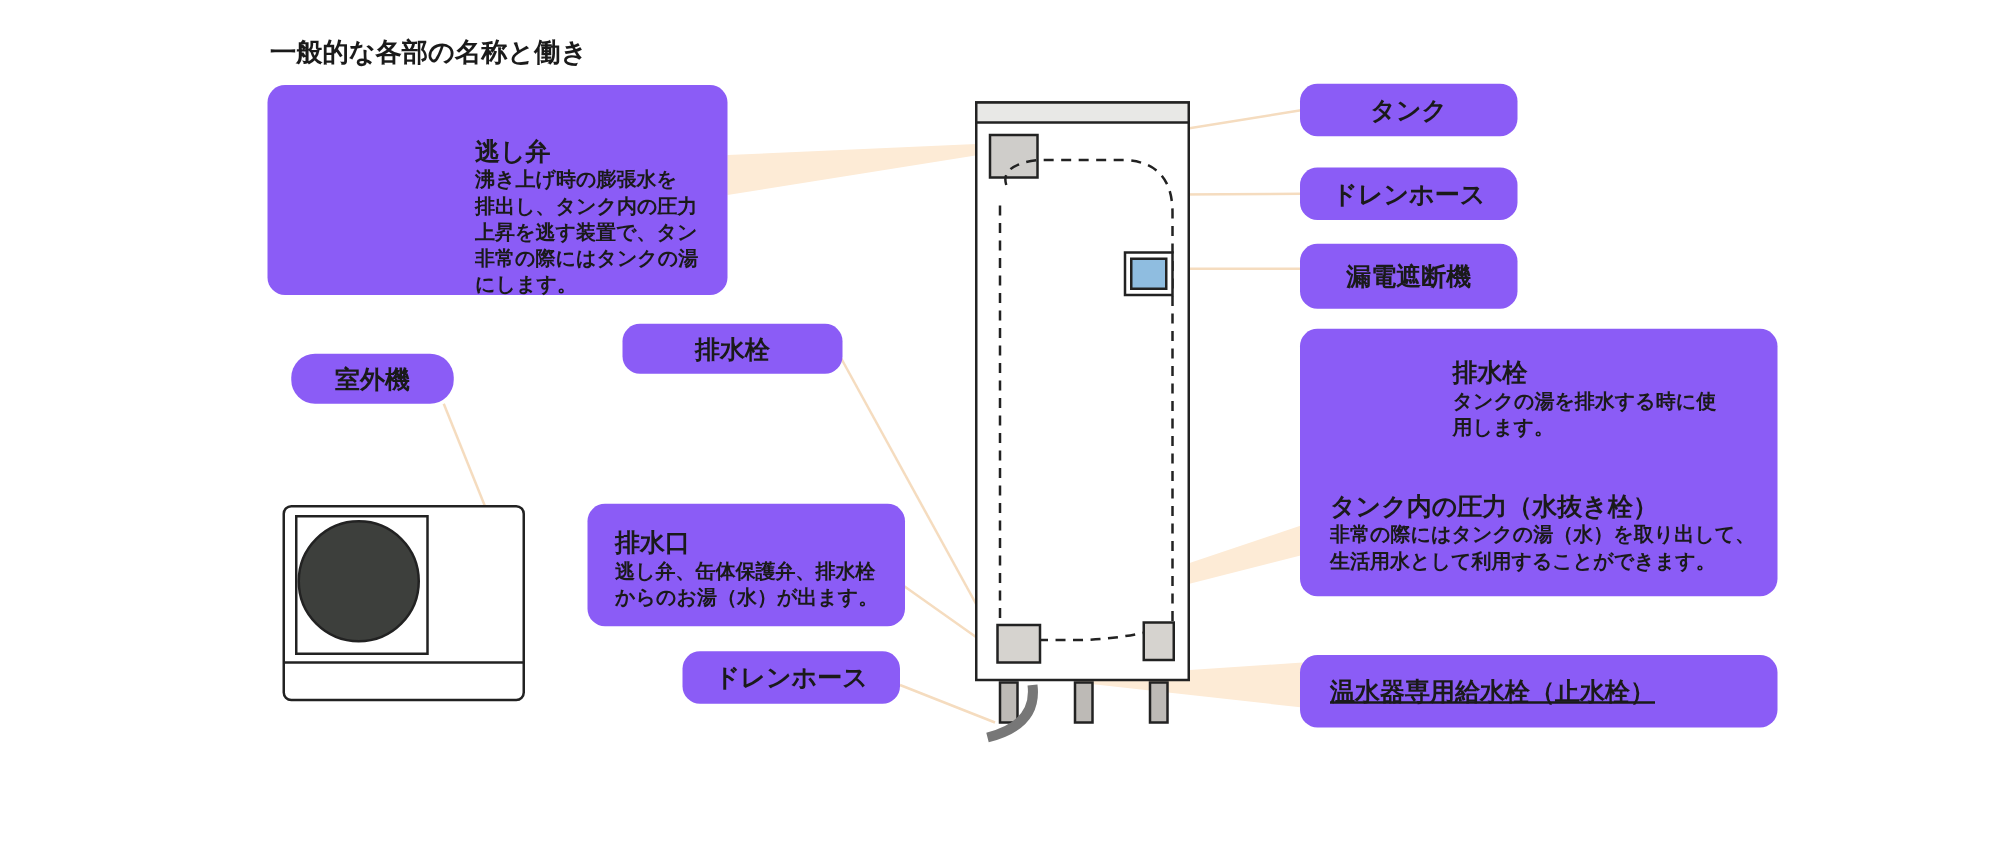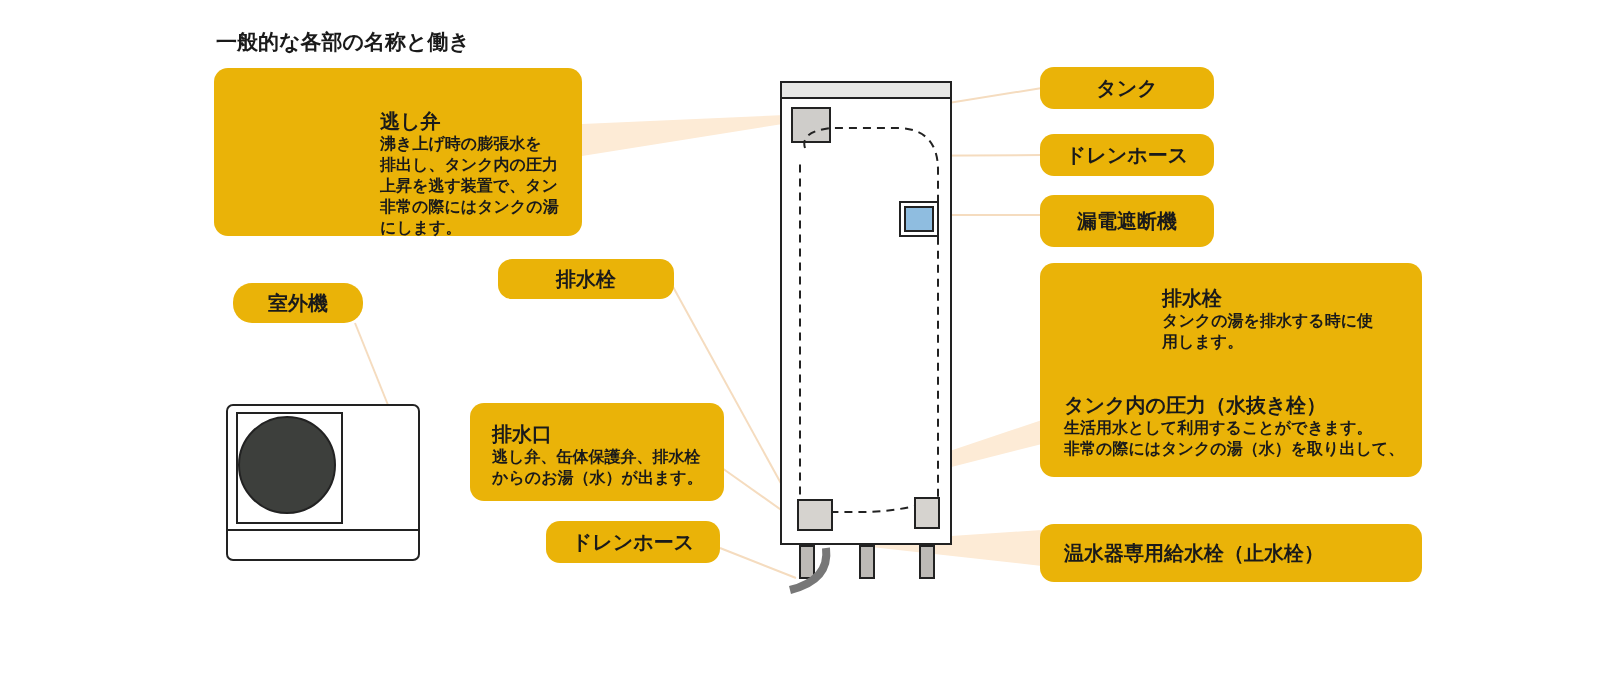--- a/index.html
+++ b/index.html
@@ -1,19 +1,19 @@
 <!DOCTYPE html>
 <html><head>
 <meta charset="utf-8">
 <style>
   html, body { margin:0; padding:0; background:#ffffff; }
   body { width:1600px; height:676px; position:relative; overflow:hidden;
          font-family:"DejaVu Sans", sans-serif; color:#1a1a1a; }
   .title { position:absolute; left:216px; top:28px; font-size:21px; font-weight:bold; letter-spacing:0px; }
-  .box { position:absolute; background:#eab308; border-radius:14px; }
+  .box { position:absolute; background:#8b5cf6; border-radius:14px; }
   .label { position:absolute; font-weight:bold; font-size:20px; text-align:center; display:flex; align-items:center; justify-content:center; }
   .head { font-weight:bold; font-size:20px; line-height:24px; }
   .desc { font-weight:bold; font-size:16px; line-height:21px; }
   svg.lines { position:absolute; left:0; top:0; }
 </style>
 </head>
 <body>
 
 <div class="title">一般的な各部の名称と働き</div>
 
@@ -97,17 +97,17 @@
 <div class="box label" style="left:1040px; top:195px; width:174px; height:52px;">漏電遮断機</div>
 
 <div class="box" style="left:1040px; top:263px; width:382px; height:214px;"></div>
 <div style="position:absolute; left:1162px; top:286px;">
   <div class="head">排水栓</div>
   <div class="desc">タンクの湯を排水する時に使</div>
   <div class="desc">用します。</div>
 </div>
 <div style="position:absolute; left:1064px; top:393px;">
   <div class="head">タンク内の圧力（水抜き栓）</div>
+  <div class="desc">非常の際にはタンクの湯（水）を取り出して、</div>
   <div class="desc">生活用水として利用することができます。</div>
-  <div class="desc">非常の際にはタンクの湯（水）を取り出して、</div>
 </div>
 
-<div class="box label" style="left:1040px; top:524px; width:382px; height:58px; justify-content:flex-start; padding-left:24px; box-sizing:border-box;">温水器専用給水栓（止水栓）</div>
+<div class="box label" style="left:1040px; top:524px; width:382px; height:58px; justify-content:flex-start; padding-left:24px; box-sizing:border-box;text-decoration:underline;">温水器専用給水栓（止水栓）</div>
 
 </body></html>

